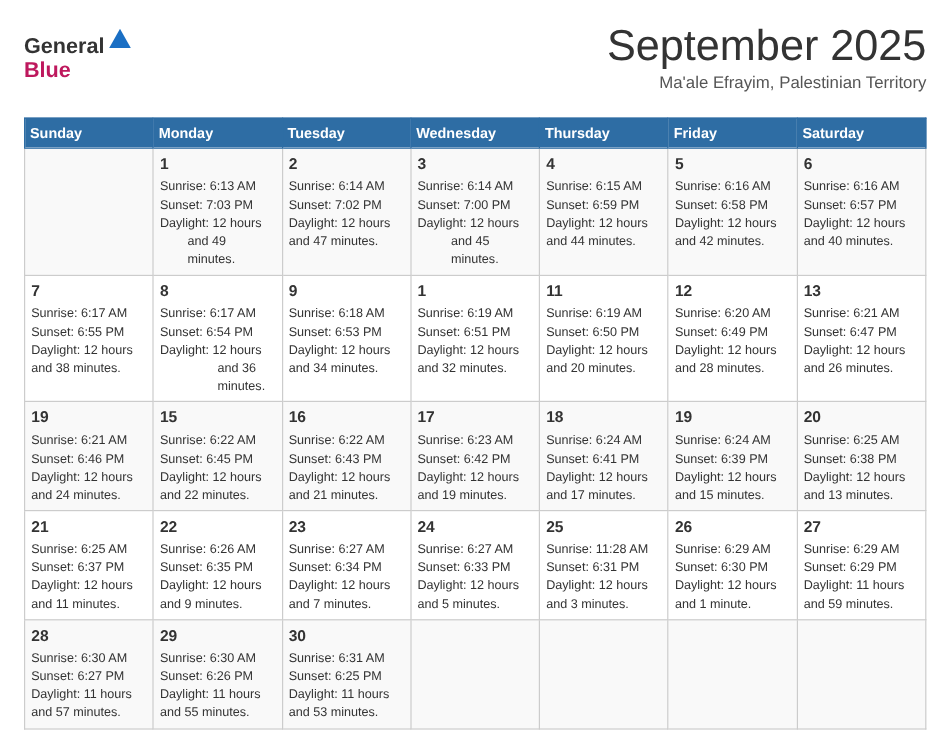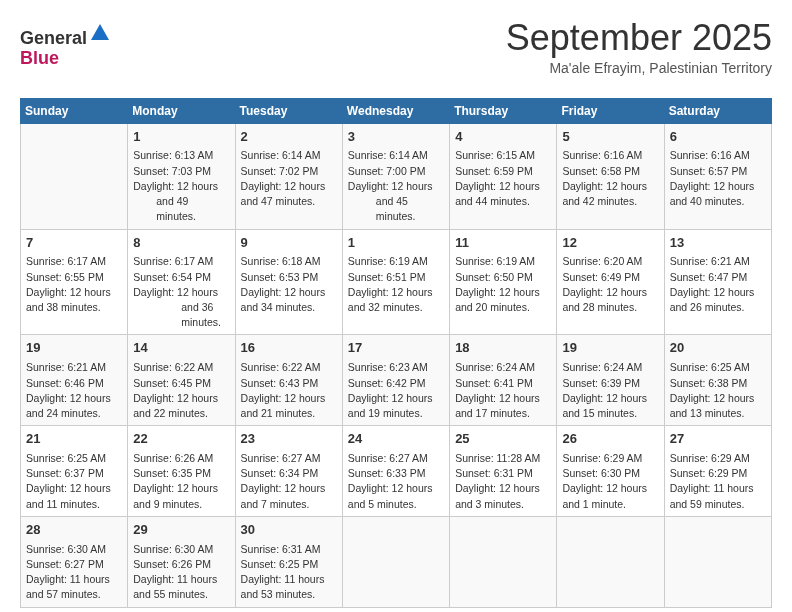--- a/index.html
+++ b/index.html
@@ -215,21 +215,21 @@
       </tr>
       <tr>
         <td>
           <span class="day-number">19</span>
           <span style="display: block;">Sunrise: 6:21 AM</span>
           <span style="display: block;">Sunset: 6:46 PM</span>
           <span style="display: block;">Daylight: 12 hours</span>
           <span style="display: block;">and 24 minutes.</span>
         </td>
         <td>
-          <span class="day-number">14</span>
+          <span class="day-number">15</span>
           <span style="display: block;">Sunrise: 6:22 AM</span>
           <span style="display: block;">Sunset: 6:45 PM</span>
           <span style="display: block;">Daylight: 12 hours</span>
           <span style="display: block;">and 22 minutes.</span>
         </td>
         <td>
           <span class="day-number">16</span>
           <span style="display: block;">Sunrise: 6:22 AM</span>
           <span style="display: block;">Sunset: 6:43 PM</span>
           <span style="display: block;">Daylight: 12 hours</span>

